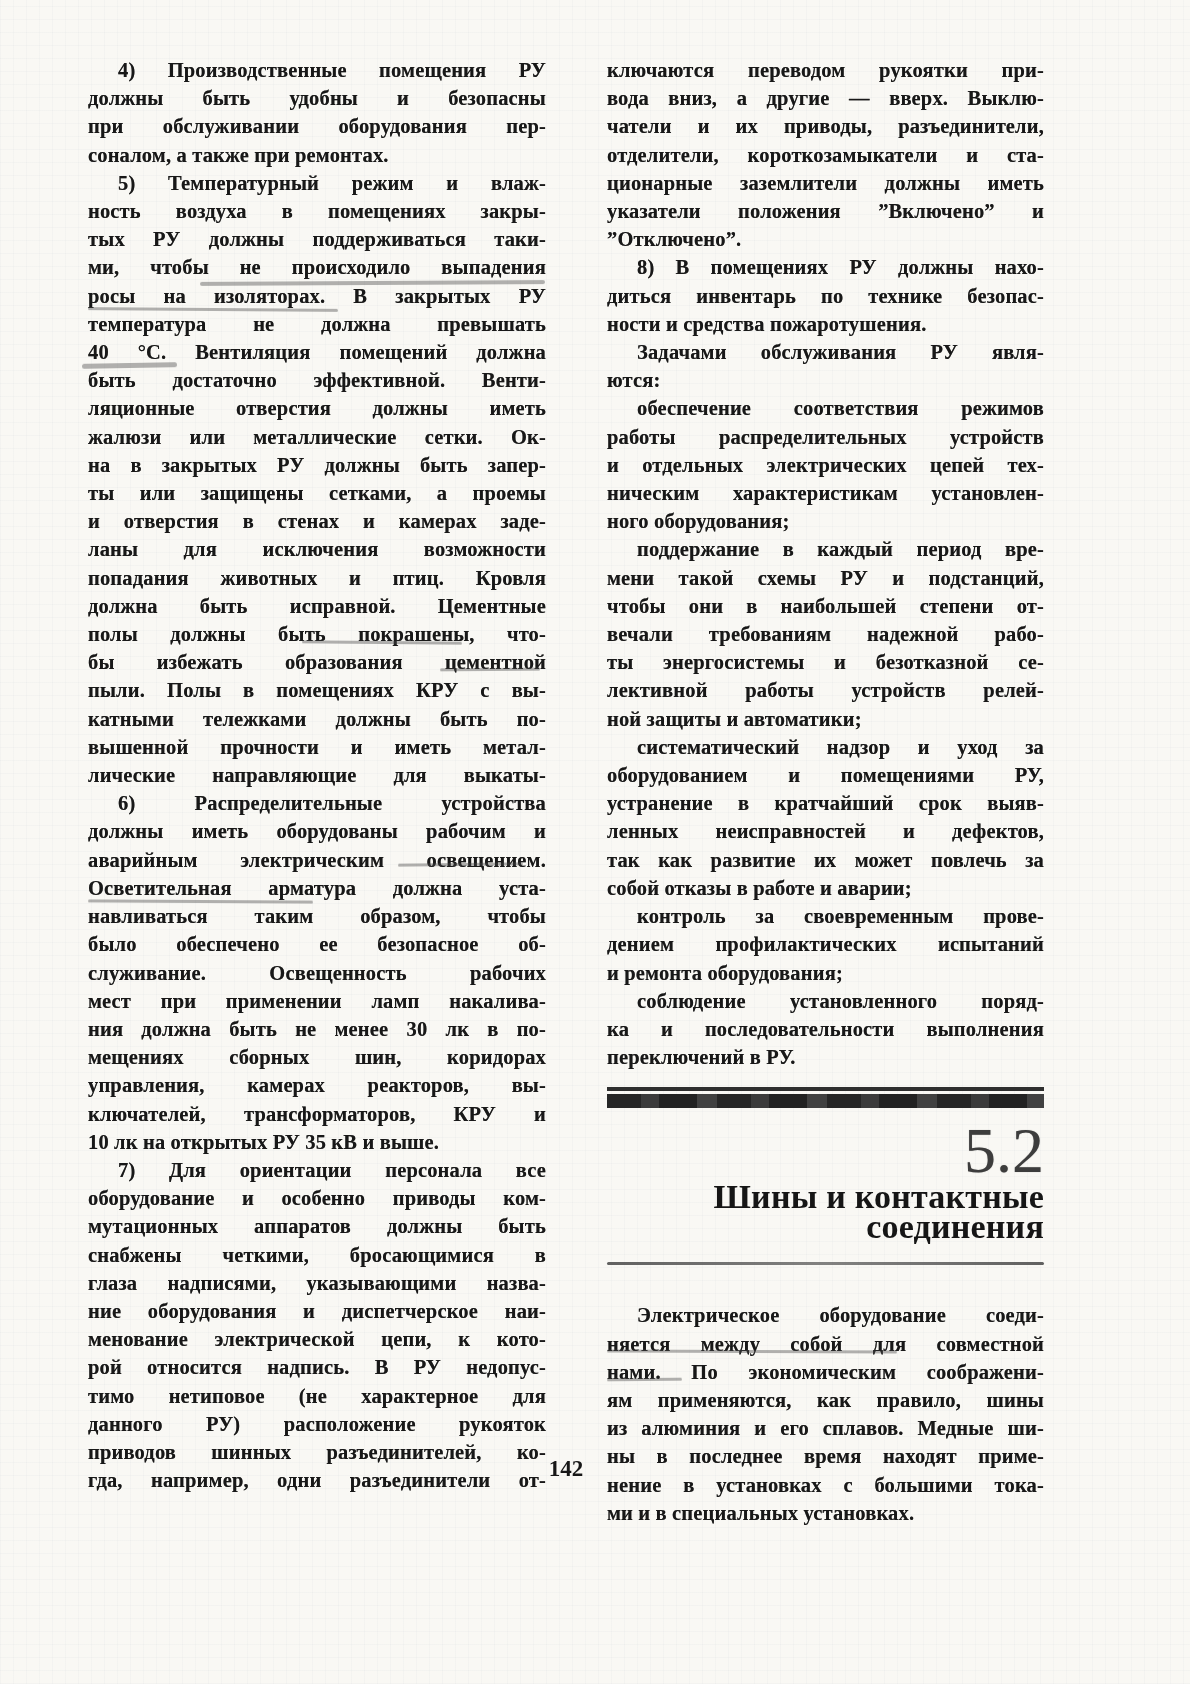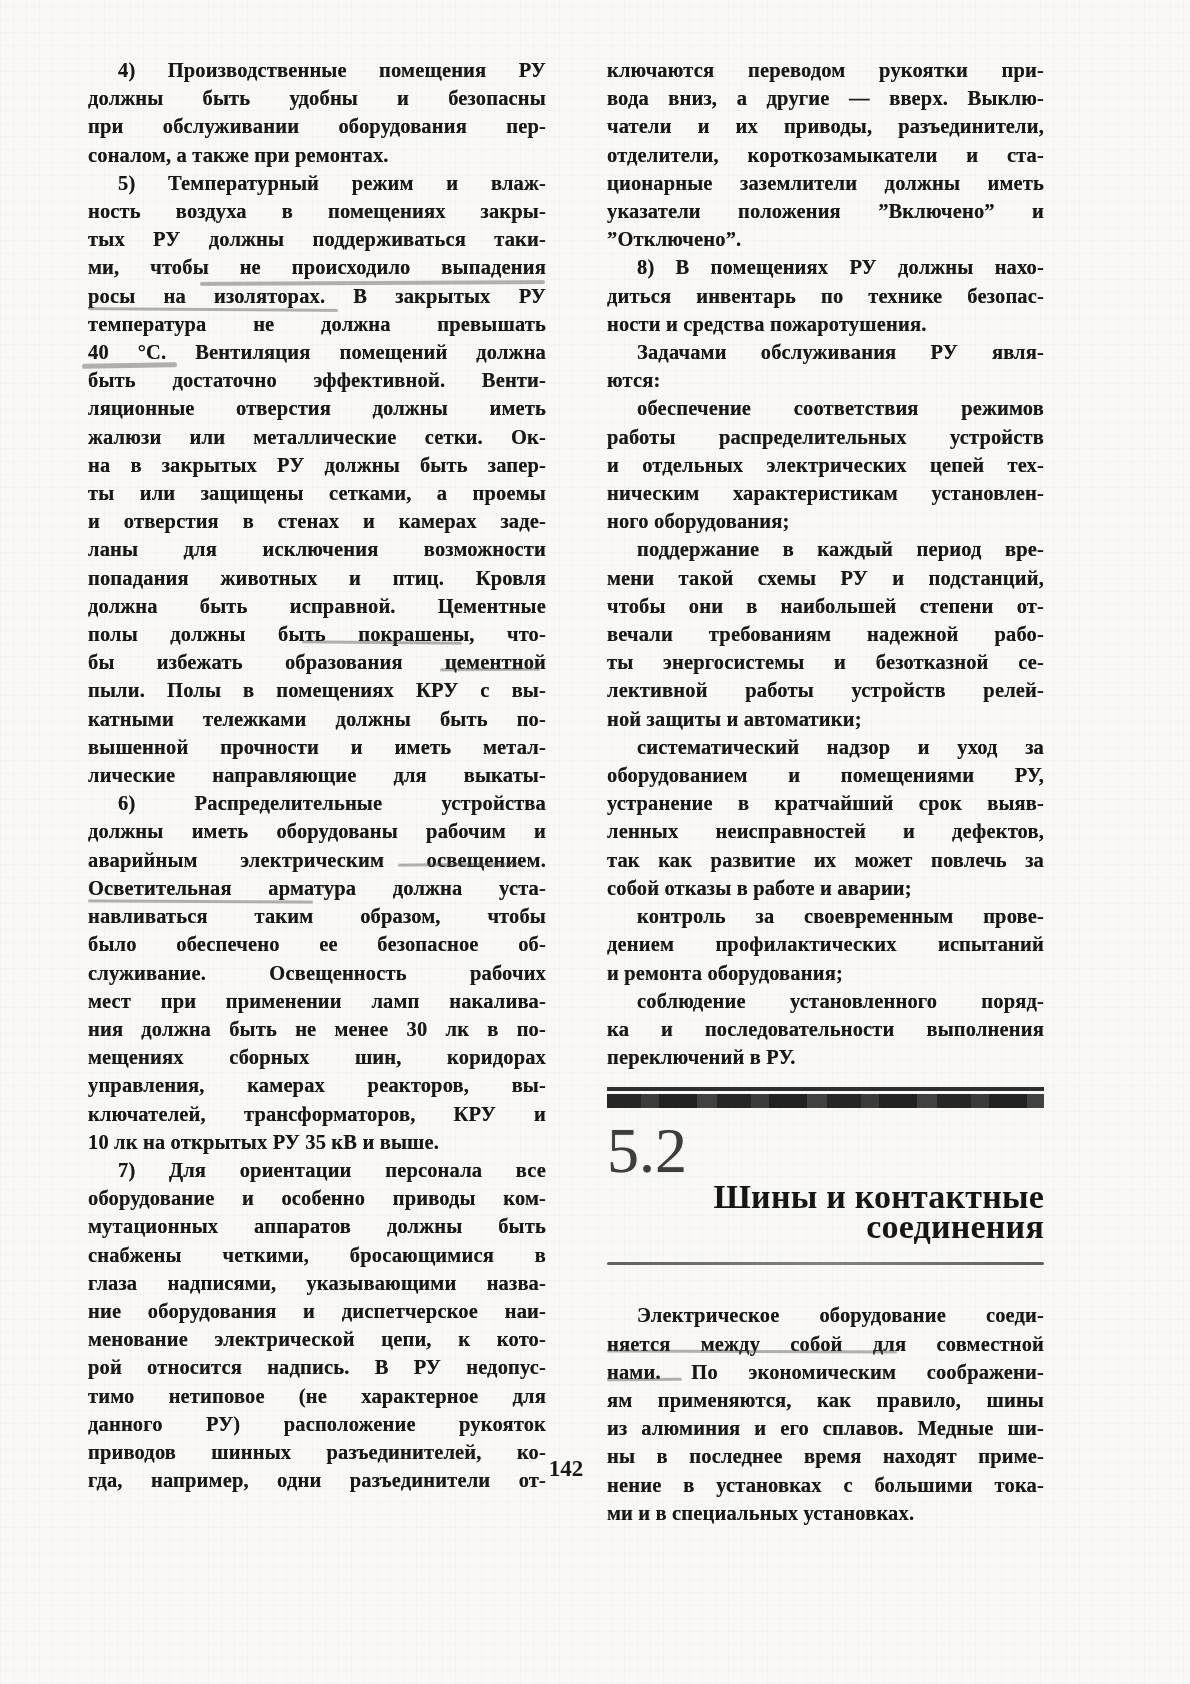--- a/index.html
+++ b/index.html
@@ -45,21 +45,21 @@
     position:absolute;left:0;right:0;top:3px;height:14px;
     background:repeating-linear-gradient(90deg,#262626 0 34px,#3b3b3b 34px 52px,#222 52px 90px,#414141 90px 110px);
     filter:blur(.3px);
   }
   .section-number{
     margin-top:8px;
     font-family:"Liberation Serif","DejaVu Serif",serif;
     font-weight:400;
     font-size:64px;
     line-height:62px;
-    text-align:left;
+    text-align:right;
     color:#3d3d3d;
     text-shadow:0 0 1px rgba(40,40,40,.4);
   }
   .section-title{
     margin-top:0;
     font-weight:700;
     font-size:34px;
     line-height:30px;
     text-align:right;
     color:#161616;

